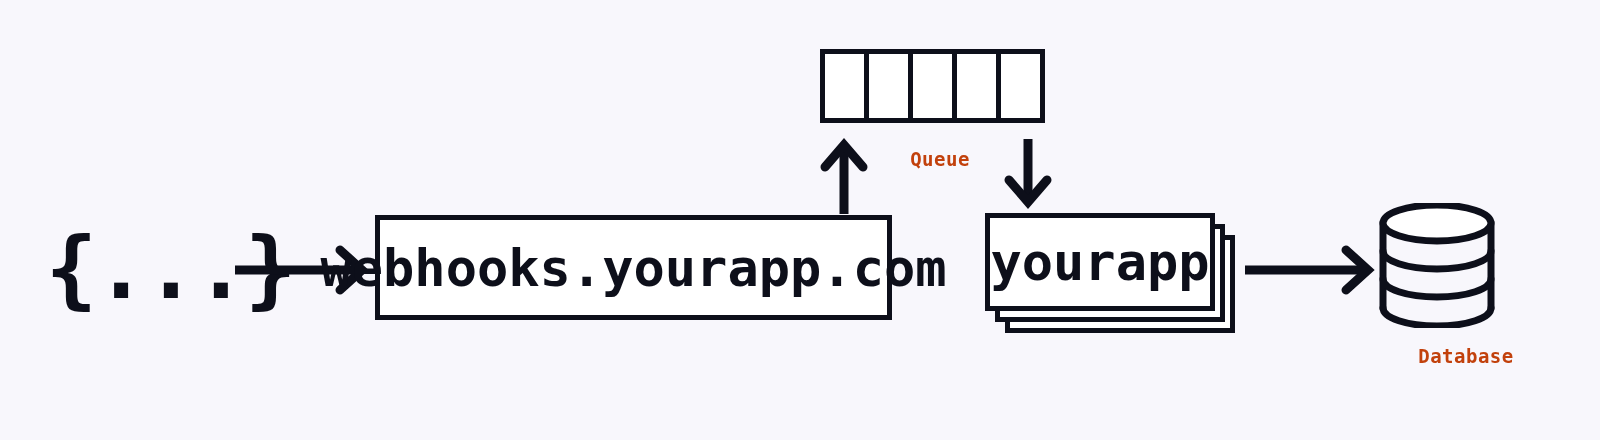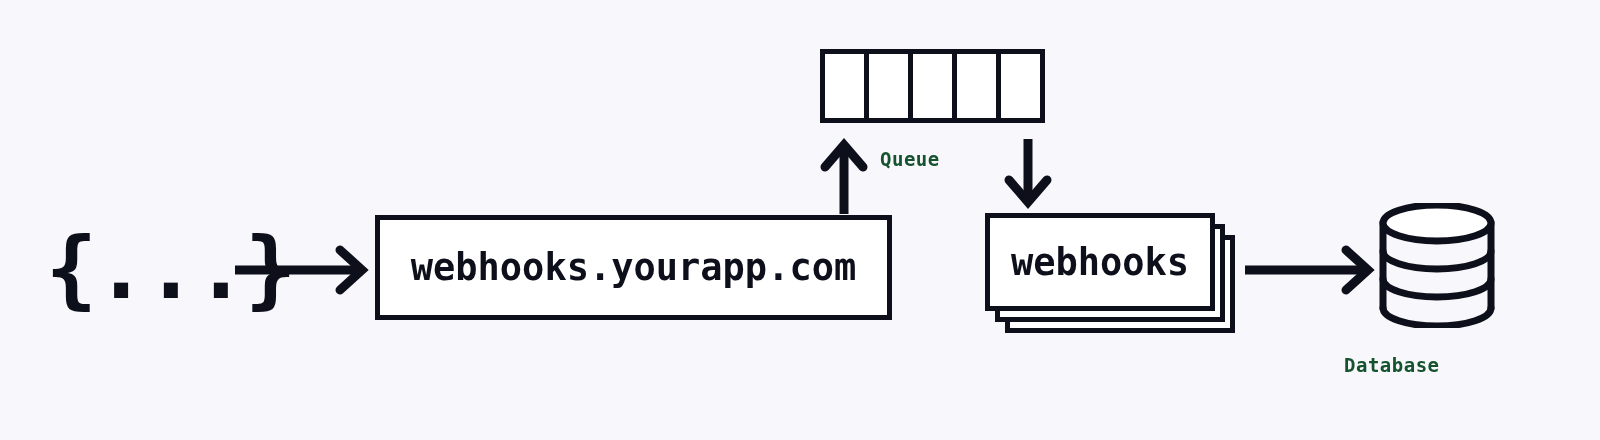--- a/index.html
+++ b/index.html
@@ -37,37 +37,37 @@
     line-height: 1;
     color: #0d0f1a;
     letter-spacing: -2px;
   }
 
   
   .caption {
     font-family: "DejaVu Sans Mono", monospace;
     font-size: 19px;
     font-weight: 700;
-    color: #14532d;
-    text-align: left;
+    color: #c2410c;
+    text-align: center;
     letter-spacing: 0.5px;
     white-space: nowrap;
   }
 
   
   .box {
     background: #ffffff;
     border: 5px solid #0d0f1a;
     display: flex;
     align-items: center;
     justify-content: center;
   }
   .box-label {
     font-family: "DejaVu Sans Mono", monospace;
-    font-size: 37px;
+    font-size: 52px;
     font-weight: 700;
     color: #0d0f1a;
     letter-spacing: 0px;
     white-space: nowrap;
   }
 
   #webhooks-box {
     left: 375px;
     top: 215px;
     width: 517px;
@@ -101,21 +101,21 @@
     flex: 1 1 0;
     border-right: 5px solid #0d0f1a;
     background: #ffffff;
   }
   .queue-cell:last-child { border-right: none; }
 
   #queue-caption { left: 880px; top: 148px; width: 120px; }
 
   
   #database-group { left: 1378px; top: 203px; width: 120px; height: 175px; }
-  #db-caption { left: 1344px; top: 345px; width: 140px; margin-top: 9px; }
+  #db-caption { left: 1396px; top: 345px; width: 140px; }
 
   
   .arrow-svg { position: absolute; overflow: visible; }
   #arrow-payload-webhooks { left: 230px; top: 245px; }
   #arrow-webhooks-queue   { left: 820px; top: 140px; }
   #arrow-queue-workers    { left: 1005px; top: 135px; }
   #arrow-workers-db       { left: 1240px; top: 245px; }
 
   
   #payload-caption { left: 55px;  top: 342px; width: 230px; }
@@ -156,21 +156,21 @@
 
   <svg class="arrow-svg" id="arrow-queue-workers" width="50" height="72" viewBox="0 0 50 72">
     <line x1="23" y1="4" x2="23" y2="64" stroke="#0d0f1a" stroke-width="9" stroke-linecap="butt"></line>
     <polyline points="4,45 23,67 42,45" fill="none" stroke="#0d0f1a" stroke-width="9" stroke-linecap="round" stroke-linejoin="miter"></polyline>
   </svg>
 
   <div class="node" id="workers-group">
     <div class="stack-card back2"></div>
     <div class="stack-card back1"></div>
     <div class="stack-card front">
-      <span class="box-label">webhooks</span>
+      <span class="box-label">yourapp</span>
     </div>
   </div>
 
   <svg class="arrow-svg" id="arrow-workers-db" width="140" height="50" viewBox="0 0 140 50">
     <line x1="5" y1="25" x2="122" y2="25" stroke="#0d0f1a" stroke-width="9" stroke-linecap="butt"></line>
     <polyline points="106,5 128,25 106,45" fill="none" stroke="#0d0f1a" stroke-width="9" stroke-linecap="round" stroke-linejoin="miter"></polyline>
   </svg>
 
   <div class="node" id="database-group">
     <svg width="118" height="125" viewBox="0 0 118 125">

